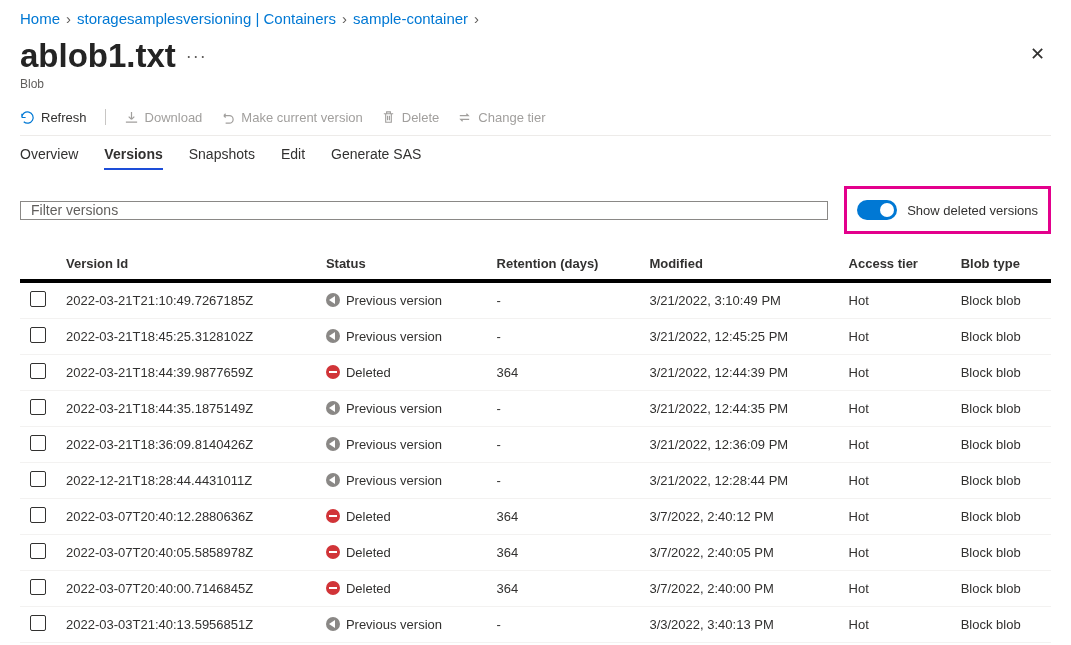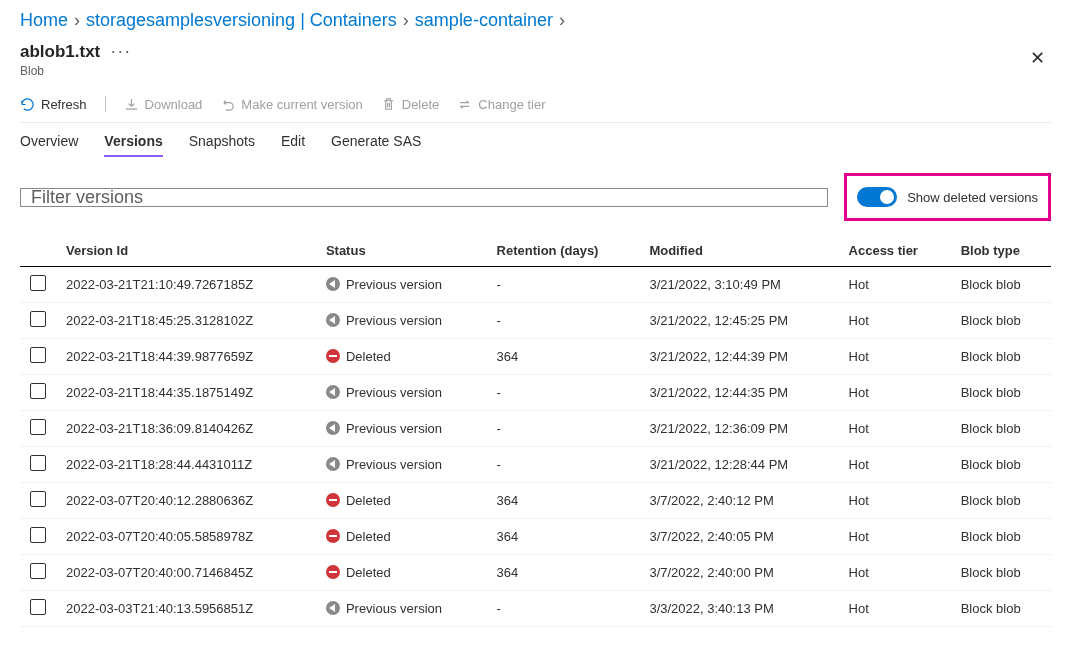--- a/index.html
+++ b/index.html
@@ -6,70 +6,70 @@
   body {
     margin: 0;
     font-family: "Segoe UI", -apple-system, BlinkMacSystemFont, sans-serif;
     font-size: 13px;
     color: #323130;
     background: #fff;
     padding: 10px 20px 20px 20px;
   }
 
   
-  .breadcrumb { display: flex; align-items: flex-end; gap: 6px; font-size: 18px; margin-bottom: 10px; }
+  .breadcrumb { display: flex; align-items: flex-end; gap: 6px; font-size: 15px; margin-bottom: 10px; }
   .breadcrumb a { color: #0078d4; text-decoration: none; cursor: pointer; }
   .breadcrumb .sep { color: #605e5c; }
 
   
   .title-row { display: flex; align-items: flex-start; justify-content: space-between; }
   .title-left { display: flex; flex-direction: column; }
   .title-name-row { display: flex; align-items: center; gap: 10px; }
-  .page-title { font-size: 17px; font-weight: 600; margin: 0; color: #242424; }
+  .page-title { font-size: 33px; font-weight: 600; margin: 0; color: #242424; }
   .more-dots { font-size: 18px; color: #605e5c; cursor: pointer; letter-spacing: 1px; }
   .subtitle { font-size: 12px; color: #605e5c; margin-top: 2px; }
   .close-x { font-size: 18px; color: #323130; cursor: pointer; padding: 6px; }
 
   
   .toolbar { display: flex; align-items: flex-end; gap: 18px; margin-top: 18px; margin-bottom: 8px; border-bottom: 1px solid #edebe9; padding-bottom: 10px; }
   .tb-item { display: flex; align-items: center; gap: 6px; font-size: 13px; cursor: pointer; }
   .tb-item.enabled { color: #323130; fill: #0078d4; stroke: #0078d4; }
   .tb-item.disabled { color: #a19f9d; fill: #a19f9d; stroke: #a19f9d; cursor: default; }
   .tb-sep { width: 1px; height: 16px; background: #c8c6c4; }
 
   
   .tabs { display: flex; gap: 26px; margin-top: 10px; margin-bottom: 16px; font-size: 14px; }
   .tab { cursor: pointer; padding-bottom: 6px; color: #323130; }
-  .tab.active { border-bottom: 2px solid #8b5cf6; font-weight: 600; }
+  .tab.active { border-bottom: 2px solid #1d4ed8; font-weight: 600; }
 
   
   .filter-row { display: flex; align-items: center; gap: 16px; margin-bottom: 14px; }
   .filter-input {
     flex: 1;
     border: 1px solid #8a8886;
     height: 19px;
     padding: 0 10px;
-    font-size: 18px;
+    font-size: 14px;
     color: #323130;
   }
   .filter-input::placeholder { color: #605e5c; }
   .toggle-wrap { display: flex; align-items: center; gap: 10px; border: 3px solid #e3008c; padding: 11px 10px; }
   .toggle {
     width: 40px; height: 20px; border-radius: 10px; background: #0078d4; position: relative; cursor: pointer;
   }
   .toggle .knob {
     position: absolute; right: 3px; top: 3px; width: 14px; height: 14px; background: #fff; border-radius: 50%;
   }
   .toggle-label { font-size: 13px; color: #323130; }
 
   
   .table-scroll { overflow-x: auto; padding-bottom: 8px; }
   table { border-collapse: collapse; width: 100%; min-width: 1000px; }
   th, td { text-align: left; font-size: 13px; padding: 8px 10px; white-space: nowrap; }
-  th { font-weight: 600; border-bottom: 1px solid #000000; color: #323130; }
+  th { font-weight: 600; border-bottom: 4px solid #000000; color: #323130; }
   tbody tr { border-bottom: 1px solid #f3f2f1; }
   .chk { width: 28px; }
   .chk-box {
     width: 16px; height: 16px; border: 1px solid #323130; border-radius: 2px; display: inline-block; cursor: pointer;
   }
   .status-cell { display: flex; align-items: flex-start; gap: 6px; }
   .icon-prev {
     width: 14px; height: 14px; border-radius: 50%; background: #8a8886; position: relative; display: inline-block;
   }
   .icon-prev::after {
@@ -244,21 +244,21 @@
               <span>Previous version</span>
             </div>
           </td>
           <td>-</td>
           <td>3/21/2022, 12:36:09 PM</td>
           <td>Hot</td>
           <td>Block blob</td>
         </tr>
         <tr>
           <td class="chk"><span class="chk-box"></span></td>
-          <td>2022-03-21T18:28:44.4431011Z</td>
+          <td>2022-12-21T18:28:44.4431011Z</td>
           <td>
             <div class="status-cell">
               <span class="icon-prev"></span>
               <span>Previous version</span>
             </div>
           </td>
           <td>-</td>
           <td>3/21/2022, 12:28:44 PM</td>
           <td>Hot</td>
           <td>Block blob</td>

